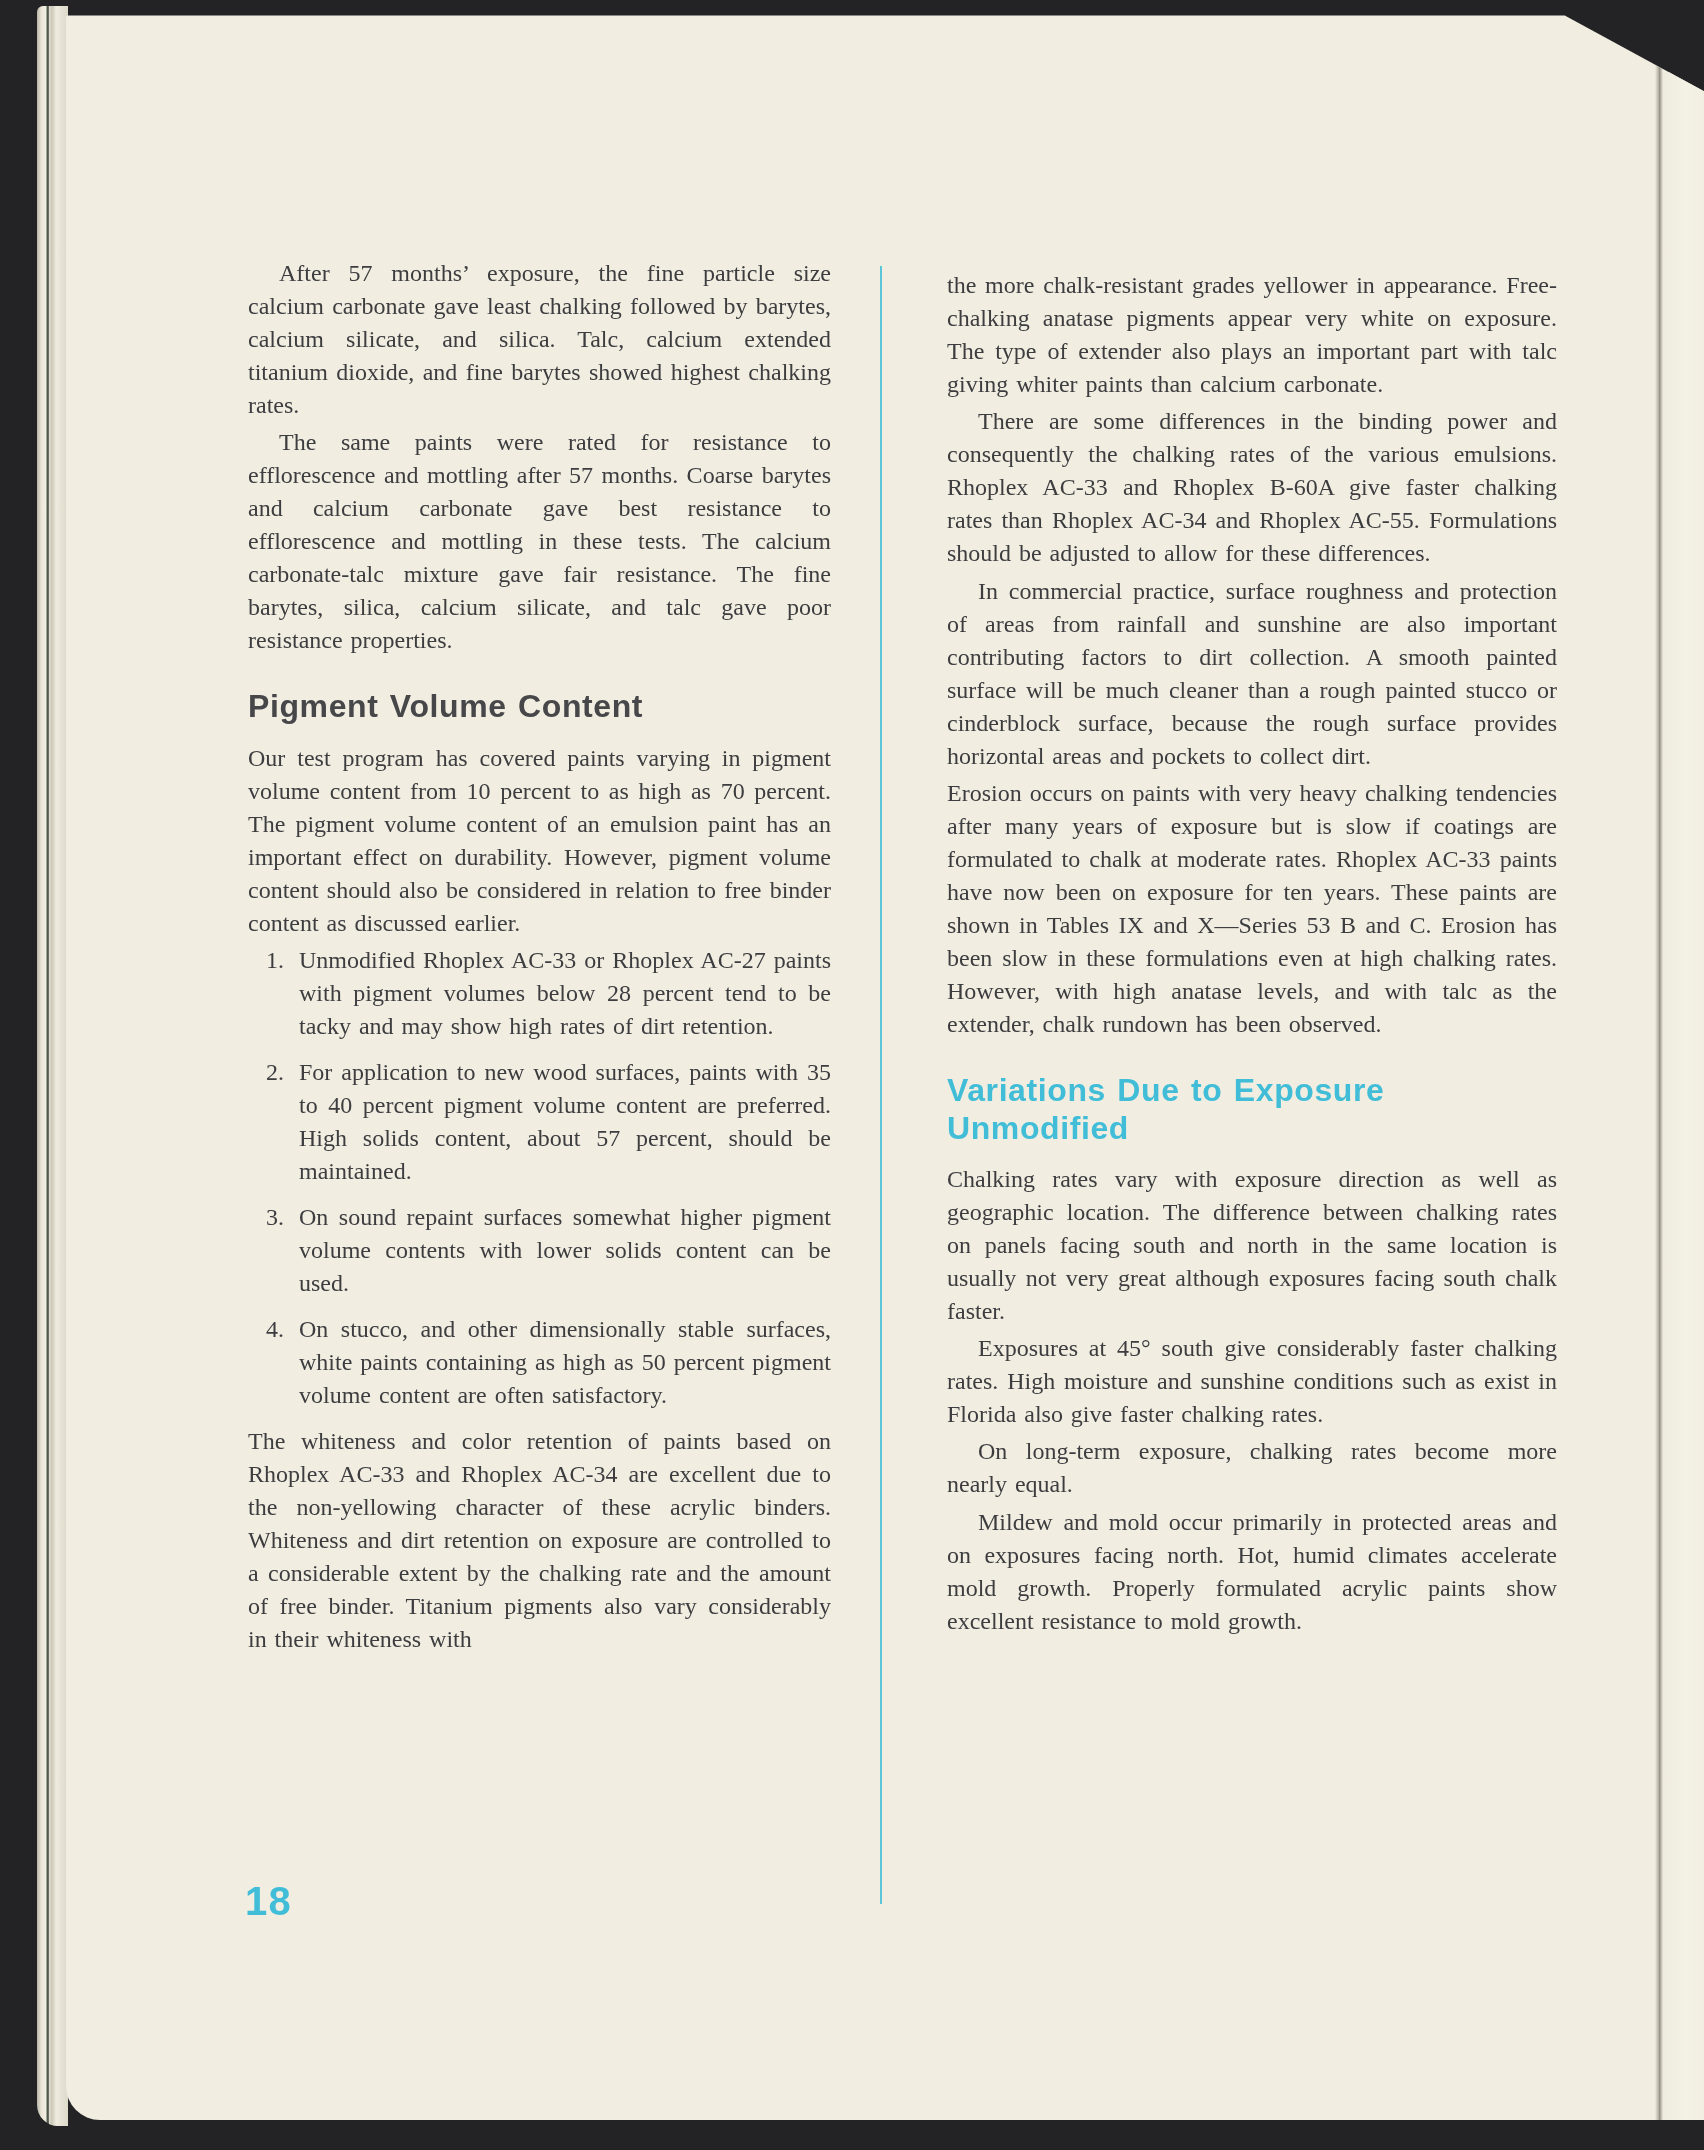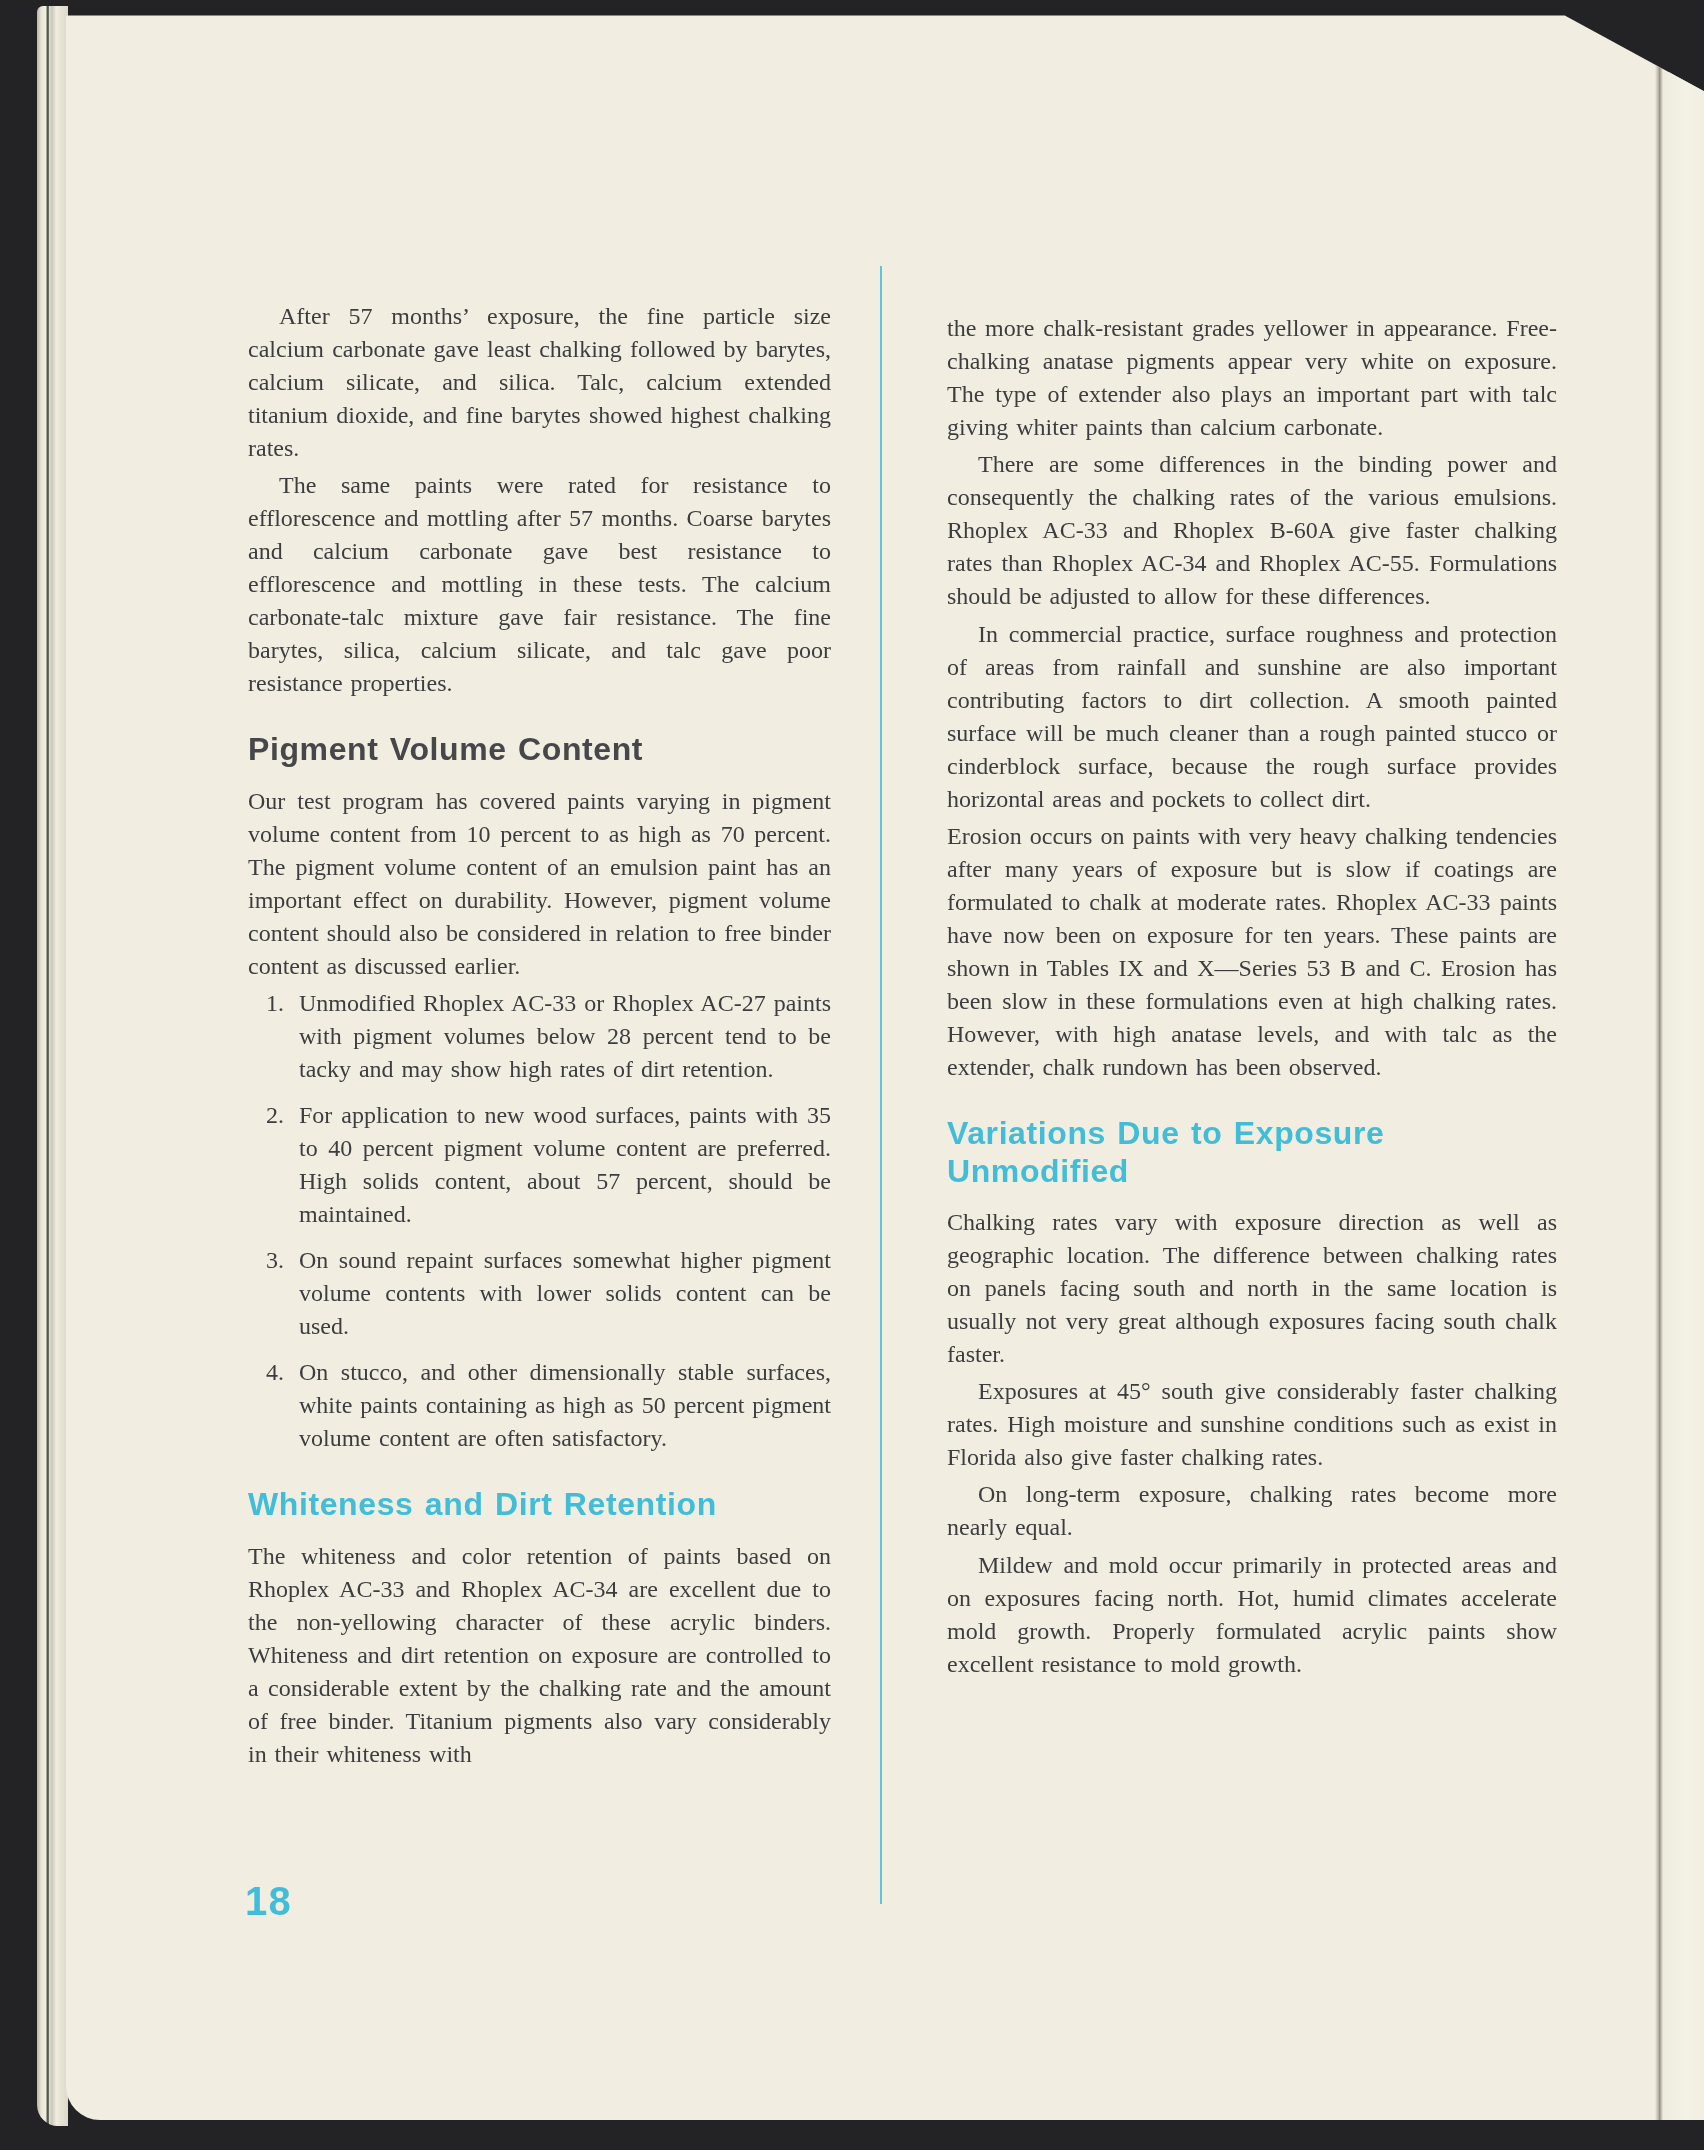--- a/index.html
+++ b/index.html
@@ -47,21 +47,20 @@
       rgba(120,115,100,0) 100%);
   }
 
   .col {
     position: absolute;
     color: var(--text, #3d3d40);
     font-size: 24px;
     line-height: 33px;
     text-align: justify;
     word-spacing: 0.08em;
-    margin-top: 43px;
   }
   .col-left  { left: 182px;  top: 242px; width: 583px;  }
   .col-right { left: 881px; top: 254px; width: 610px; }
 
   .par { margin: 0 0 4.1px 0; }
   .par.indent { text-indent: 31px; }
 
   h2.heading {
     font-family: "Liberation Sans", "DejaVu Sans", sans-serif;
     font-weight: 700;
@@ -128,21 +127,20 @@
           <span class="li-text">For application to new wood surfaces, paints with 35 to 40 percent pigment volume content are preferred. High solids content, about 57 percent, should be maintained.</span>
         </div>
         <div class="list-item">
           <span class="li-num">3.</span>
           <span class="li-text">On sound repaint surfaces somewhat higher pigment volume contents with lower solids content can be used.</span>
         </div>
         <div class="list-item">
           <span class="li-num">4.</span>
           <span class="li-text">On stucco, and other dimensionally stable surfaces, white paints containing as high as 50 percent pigment volume content are often satisfactory.</span>
         </div>
-        <h2 class="heading accent">Whiteness and Dirt Retention</h2>
         <p class="par">The whiteness and color retention of paints based on Rhoplex AC-33 and Rhoplex AC-34 are excellent due to the non-yellowing character of these acrylic binders. Whiteness and dirt retention on exposure are controlled to a considerable extent by the chalking rate and the amount of free binder. Titanium pigments also vary considerably in their whiteness with</p>
       </div>
     <div class="divider"></div>
     <div class="col col-right">
         <p class="par">the more chalk-resistant grades yellower in appearance. Free-chalking anatase pigments appear very white on exposure. The type of extender also plays an important part with talc giving whiter paints than calcium carbonate.</p>
         <p class="par indent">There are some differences in the binding power and consequently the chalking rates of the various emulsions. Rhoplex AC-33 and Rhoplex B-60A give faster chalking rates than Rhoplex AC-34 and Rhoplex AC-55. Formulations should be adjusted to allow for these differences.</p>
         <p class="par indent">In commercial practice, surface roughness and protection of areas from rainfall and sunshine are also important contributing factors to dirt collection. A smooth painted surface will be much cleaner than a rough painted stucco or cinderblock surface, because the rough surface provides horizontal areas and pockets to collect dirt.</p>
         <p class="par">Erosion occurs on paints with very heavy chalking tendencies after many years of exposure but is slow if coatings are formulated to chalk at moderate rates. Rhoplex AC-33 paints have now been on exposure for ten years. These paints are shown in Tables IX and X—Series 53 B and C. Erosion has been slow in these formulations even at high chalking rates. However, with high anatase levels, and with talc as the extender, chalk rundown has been observed.</p>
         <h2 class="heading accent">Variations Due to Exposure Unmodified</h2>
         <p class="par">Chalking rates vary with exposure direction as well as geographic location. The difference between chalking rates on panels facing south and north in the same location is usually not very great although exposures facing south chalk faster.</p>

